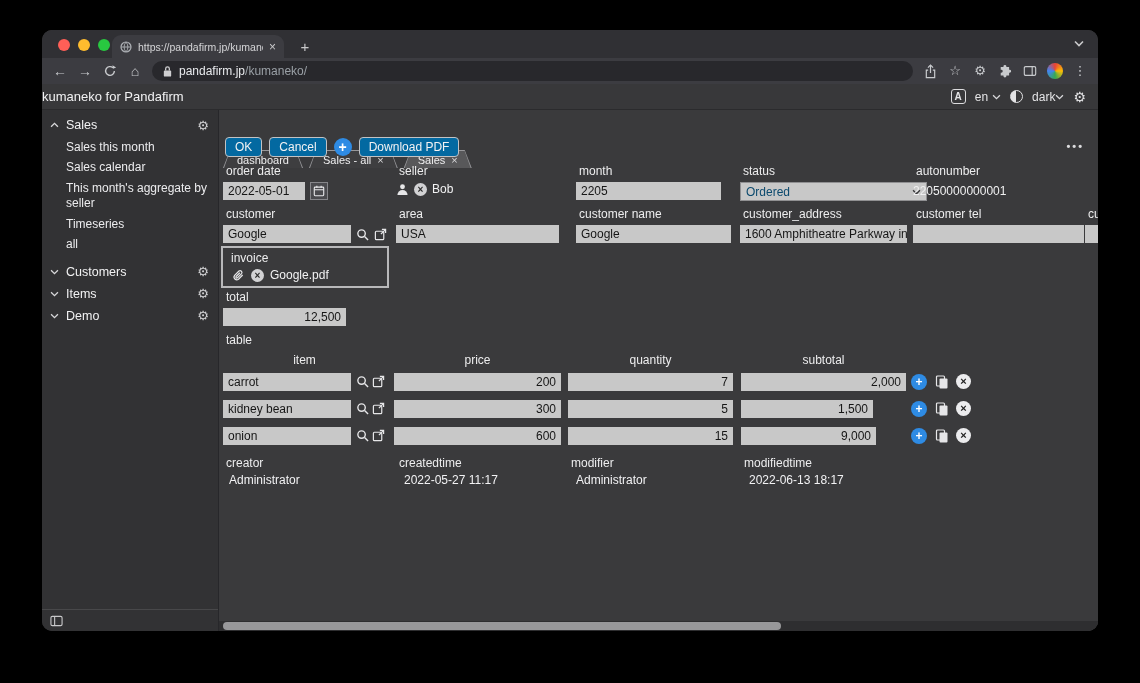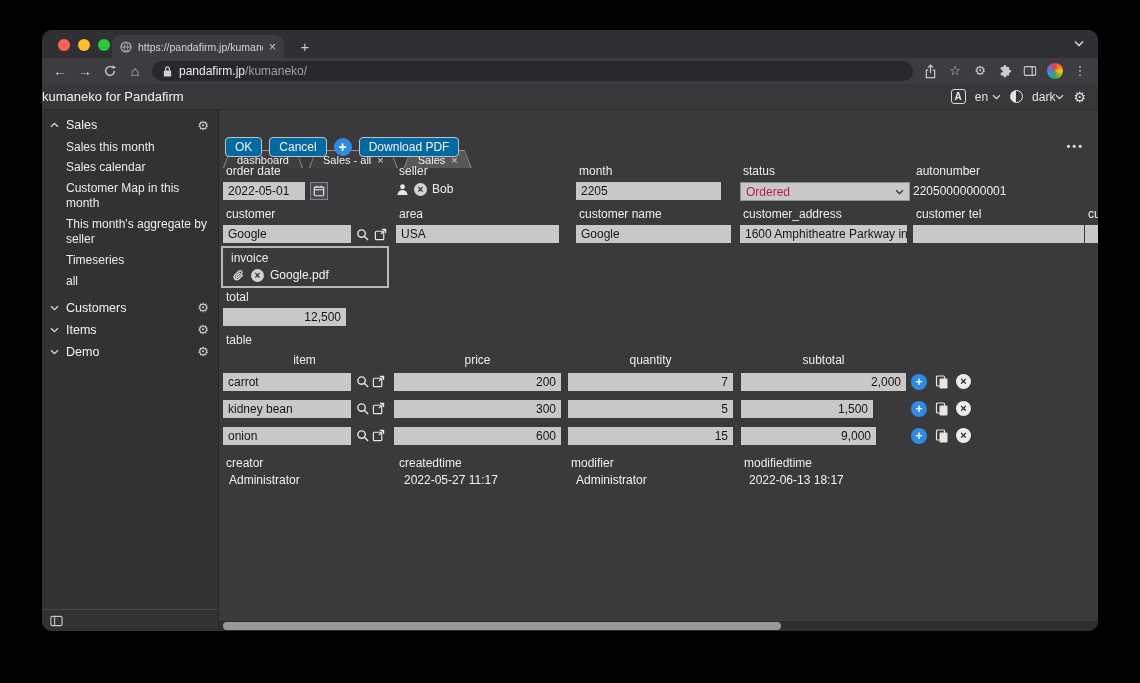--- a/index.html
+++ b/index.html
@@ -82,23 +82,23 @@
   .more { position:absolute; right:14px; top:30px; color:#dcdcde; font-size:11px;
           font-weight:bold; letter-spacing:2px; }
 
   
   .fg { position:absolute; }
   .flabel { font-size:12px; color:#ededee; height:15px; margin-left:3px; margin-bottom:3px; white-space:nowrap; }
   .frow { display:flex; align-items:center; gap:5px; }
   .field { background:#c8c8c8; color:#161616; height:18px; line-height:18px; font-size:12px;
            padding:0 5px; white-space:nowrap; overflow:hidden; }
   .field.num { text-align:right; }
-  .selectbox { width:170px; height:19px; border:1px solid #909092; background:#c8c8c8;
+  .selectbox { width:187px; height:19px; border:1px solid #909092; background:#c8c8c8;
                display:flex; align-items:center; justify-content:space-between; padding:0 5px;
-               font-size:12px; color:#be185d; }
+               font-size:12px; color:#0c4a6e; }
   .plainval { font-size:12px; color:#f0f0f1; height:18px; line-height:18px; }
   .calbtn { width:18px; height:18px; background:#4a4a4e; border:1px solid #86868a;
             display:flex; align-items:center; justify-content:center; color:#e8e8ea; }
   .xcirc { width:13px; height:13px; border-radius:50%; background:#d2d2d4; color:#2a2a2a;
            font-size:10px; line-height:13px; text-align:center; font-weight:bold; flex:0 0 auto; }
   .ico { color:#e6e6e8; display:flex; align-items:center; }
   .whitetext { font-size:12px; color:#f2f2f3; }
 
   .invoicebox { position:absolute; left:2px; top:136px; width:168px; height:42px;
                 border:2px solid #b8b8ba; padding-top:2px; }
@@ -225,21 +225,20 @@
             <svg width="9" height="6" viewBox="0 0 10 7">
               <path d="M1 5.5 5 1.5 9 5.5" fill="none" stroke="currentColor" stroke-width="1.5"></path>
             </svg>
           </span>
         <span class="sblabel">Sales</span>
         <span class="sbgear">⚙</span>
       </div>
       <div class="sbitems">
         <div class="sbitem">Sales this month</div>
         <div class="sbitem">Sales calendar</div>
-        <div class="sbitem">Customer Map in this month</div>
         <div class="sbitem">This month's aggregate by seller</div>
         <div class="sbitem">Timeseries</div>
         <div class="sbitem">all</div>
       </div>
       <div class="sbsection">
         <span class="chev">
             <svg width="9" height="6" viewBox="0 0 10 7">
               <path d="M1 1.5 5 5.5 9 1.5" fill="none" stroke="currentColor" stroke-width="1.5"></path>
             </svg>
           </span>

